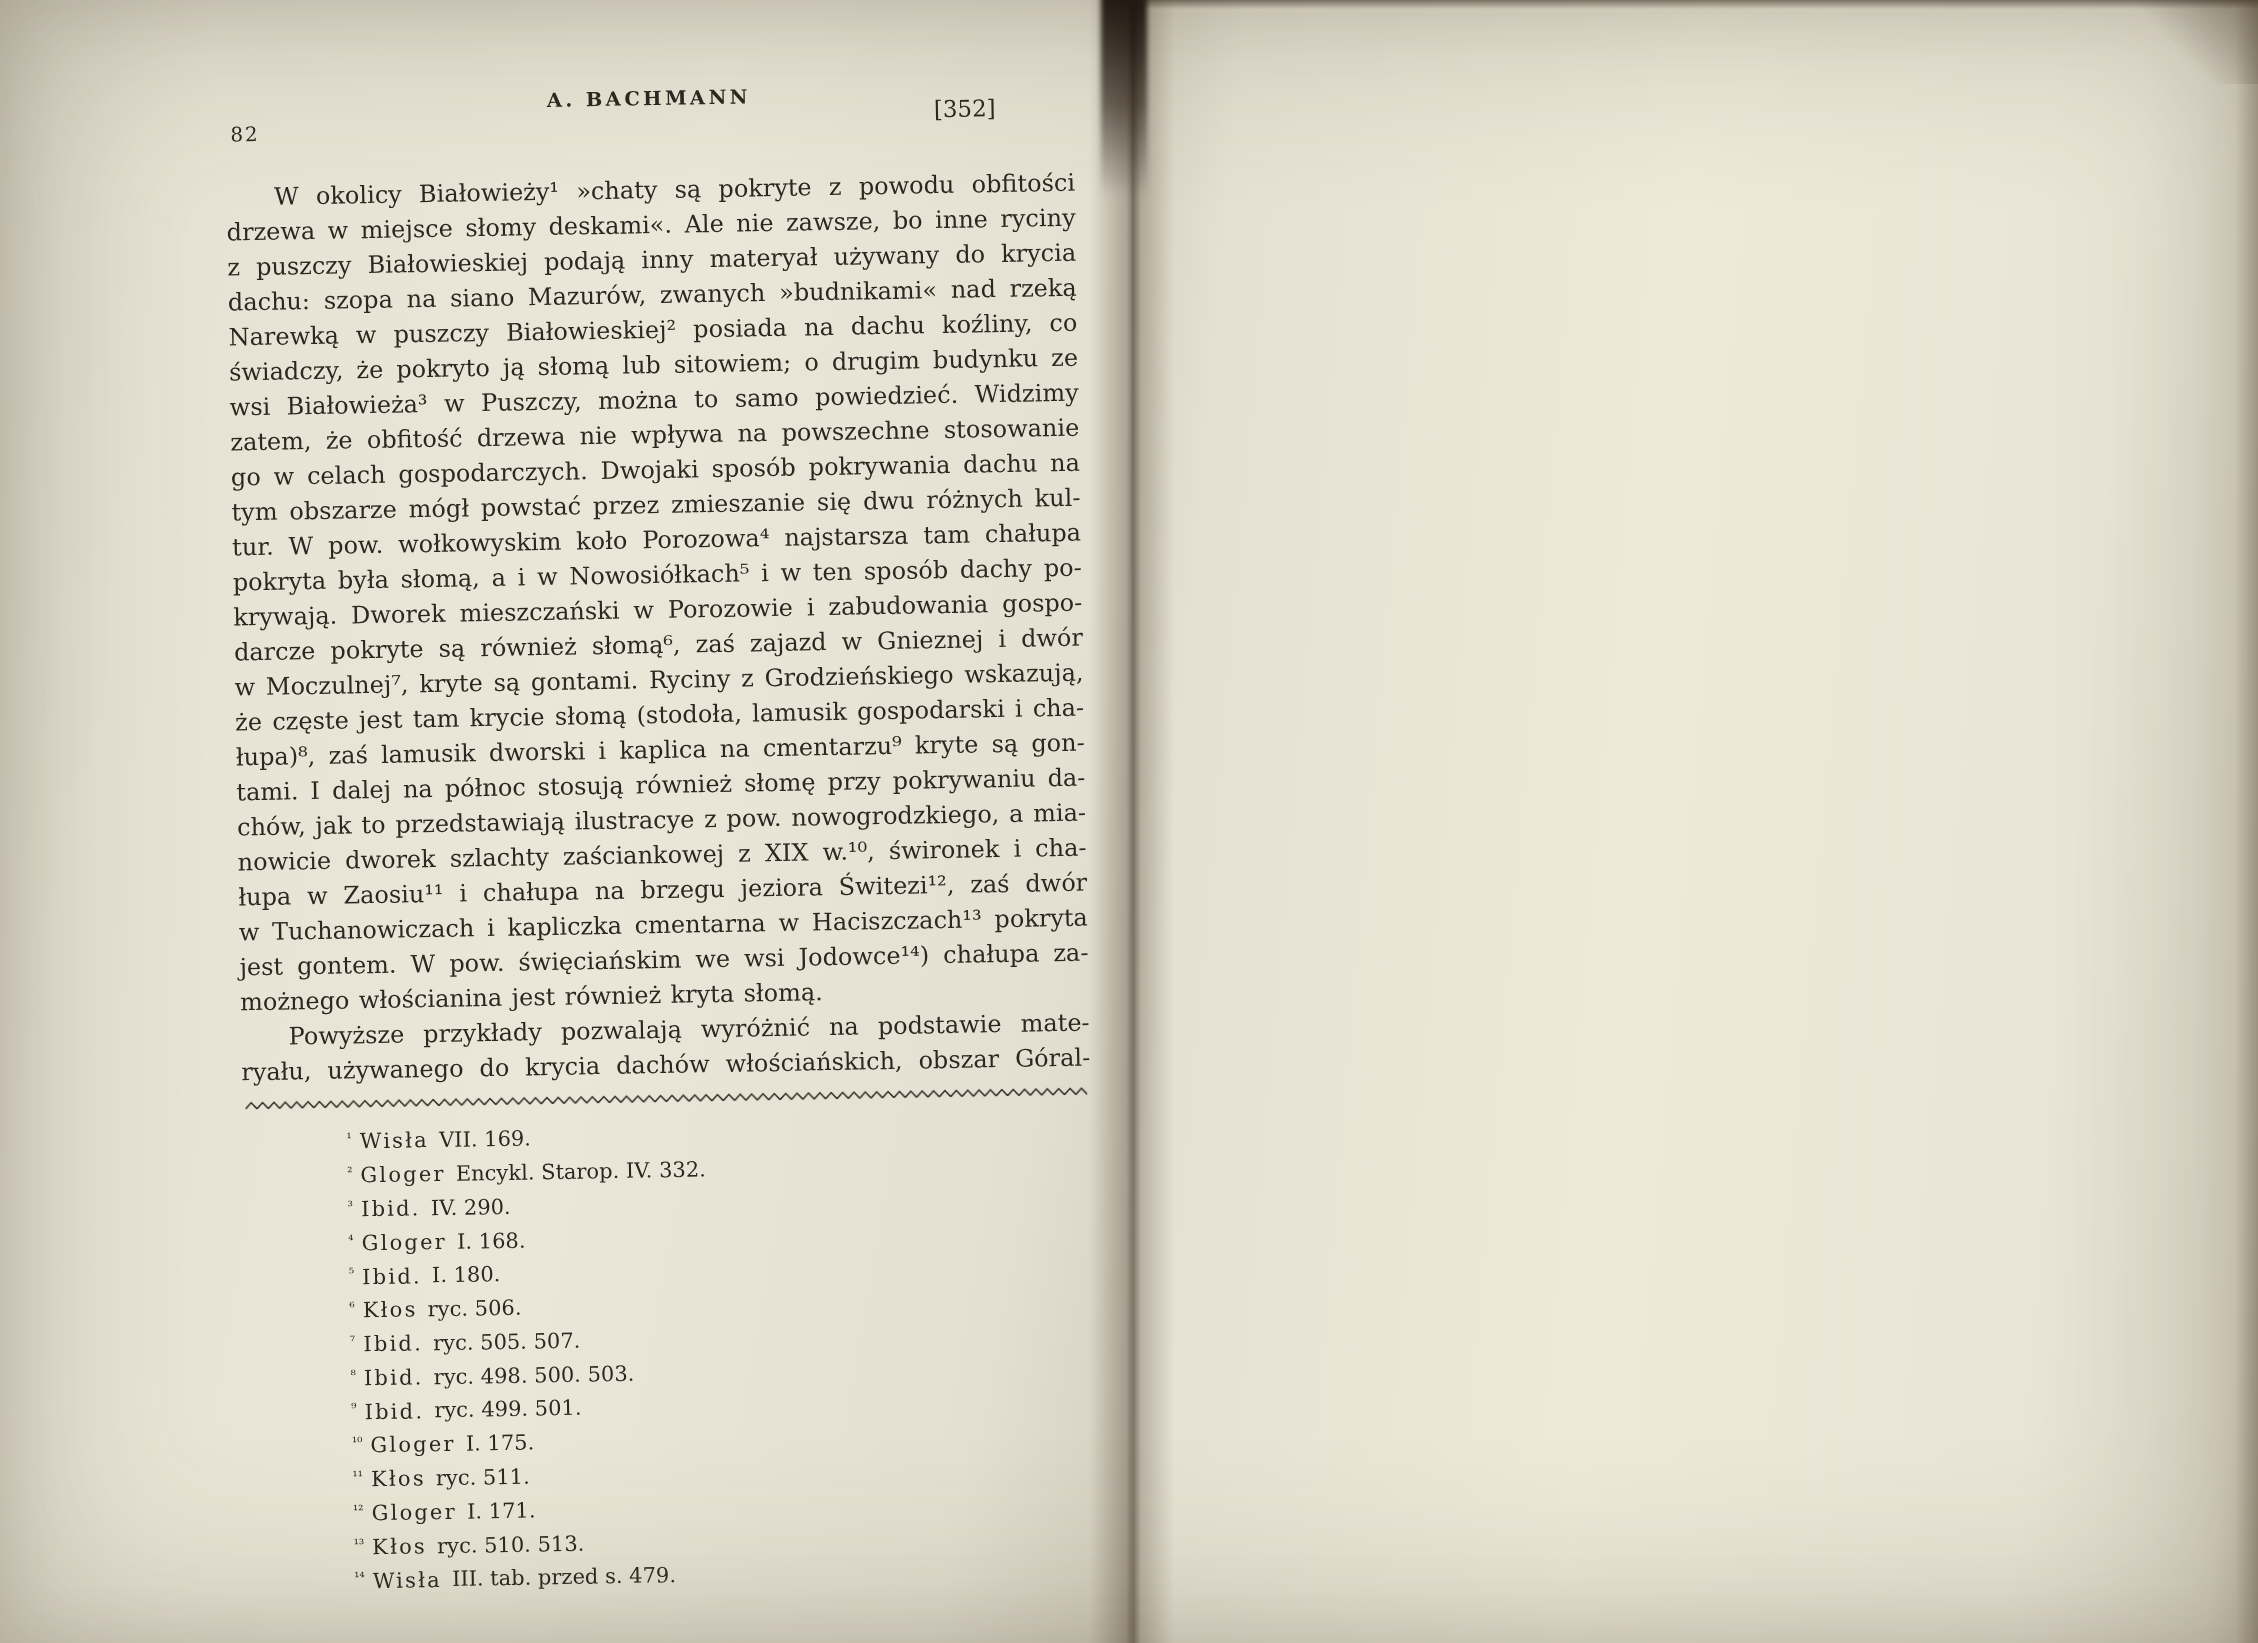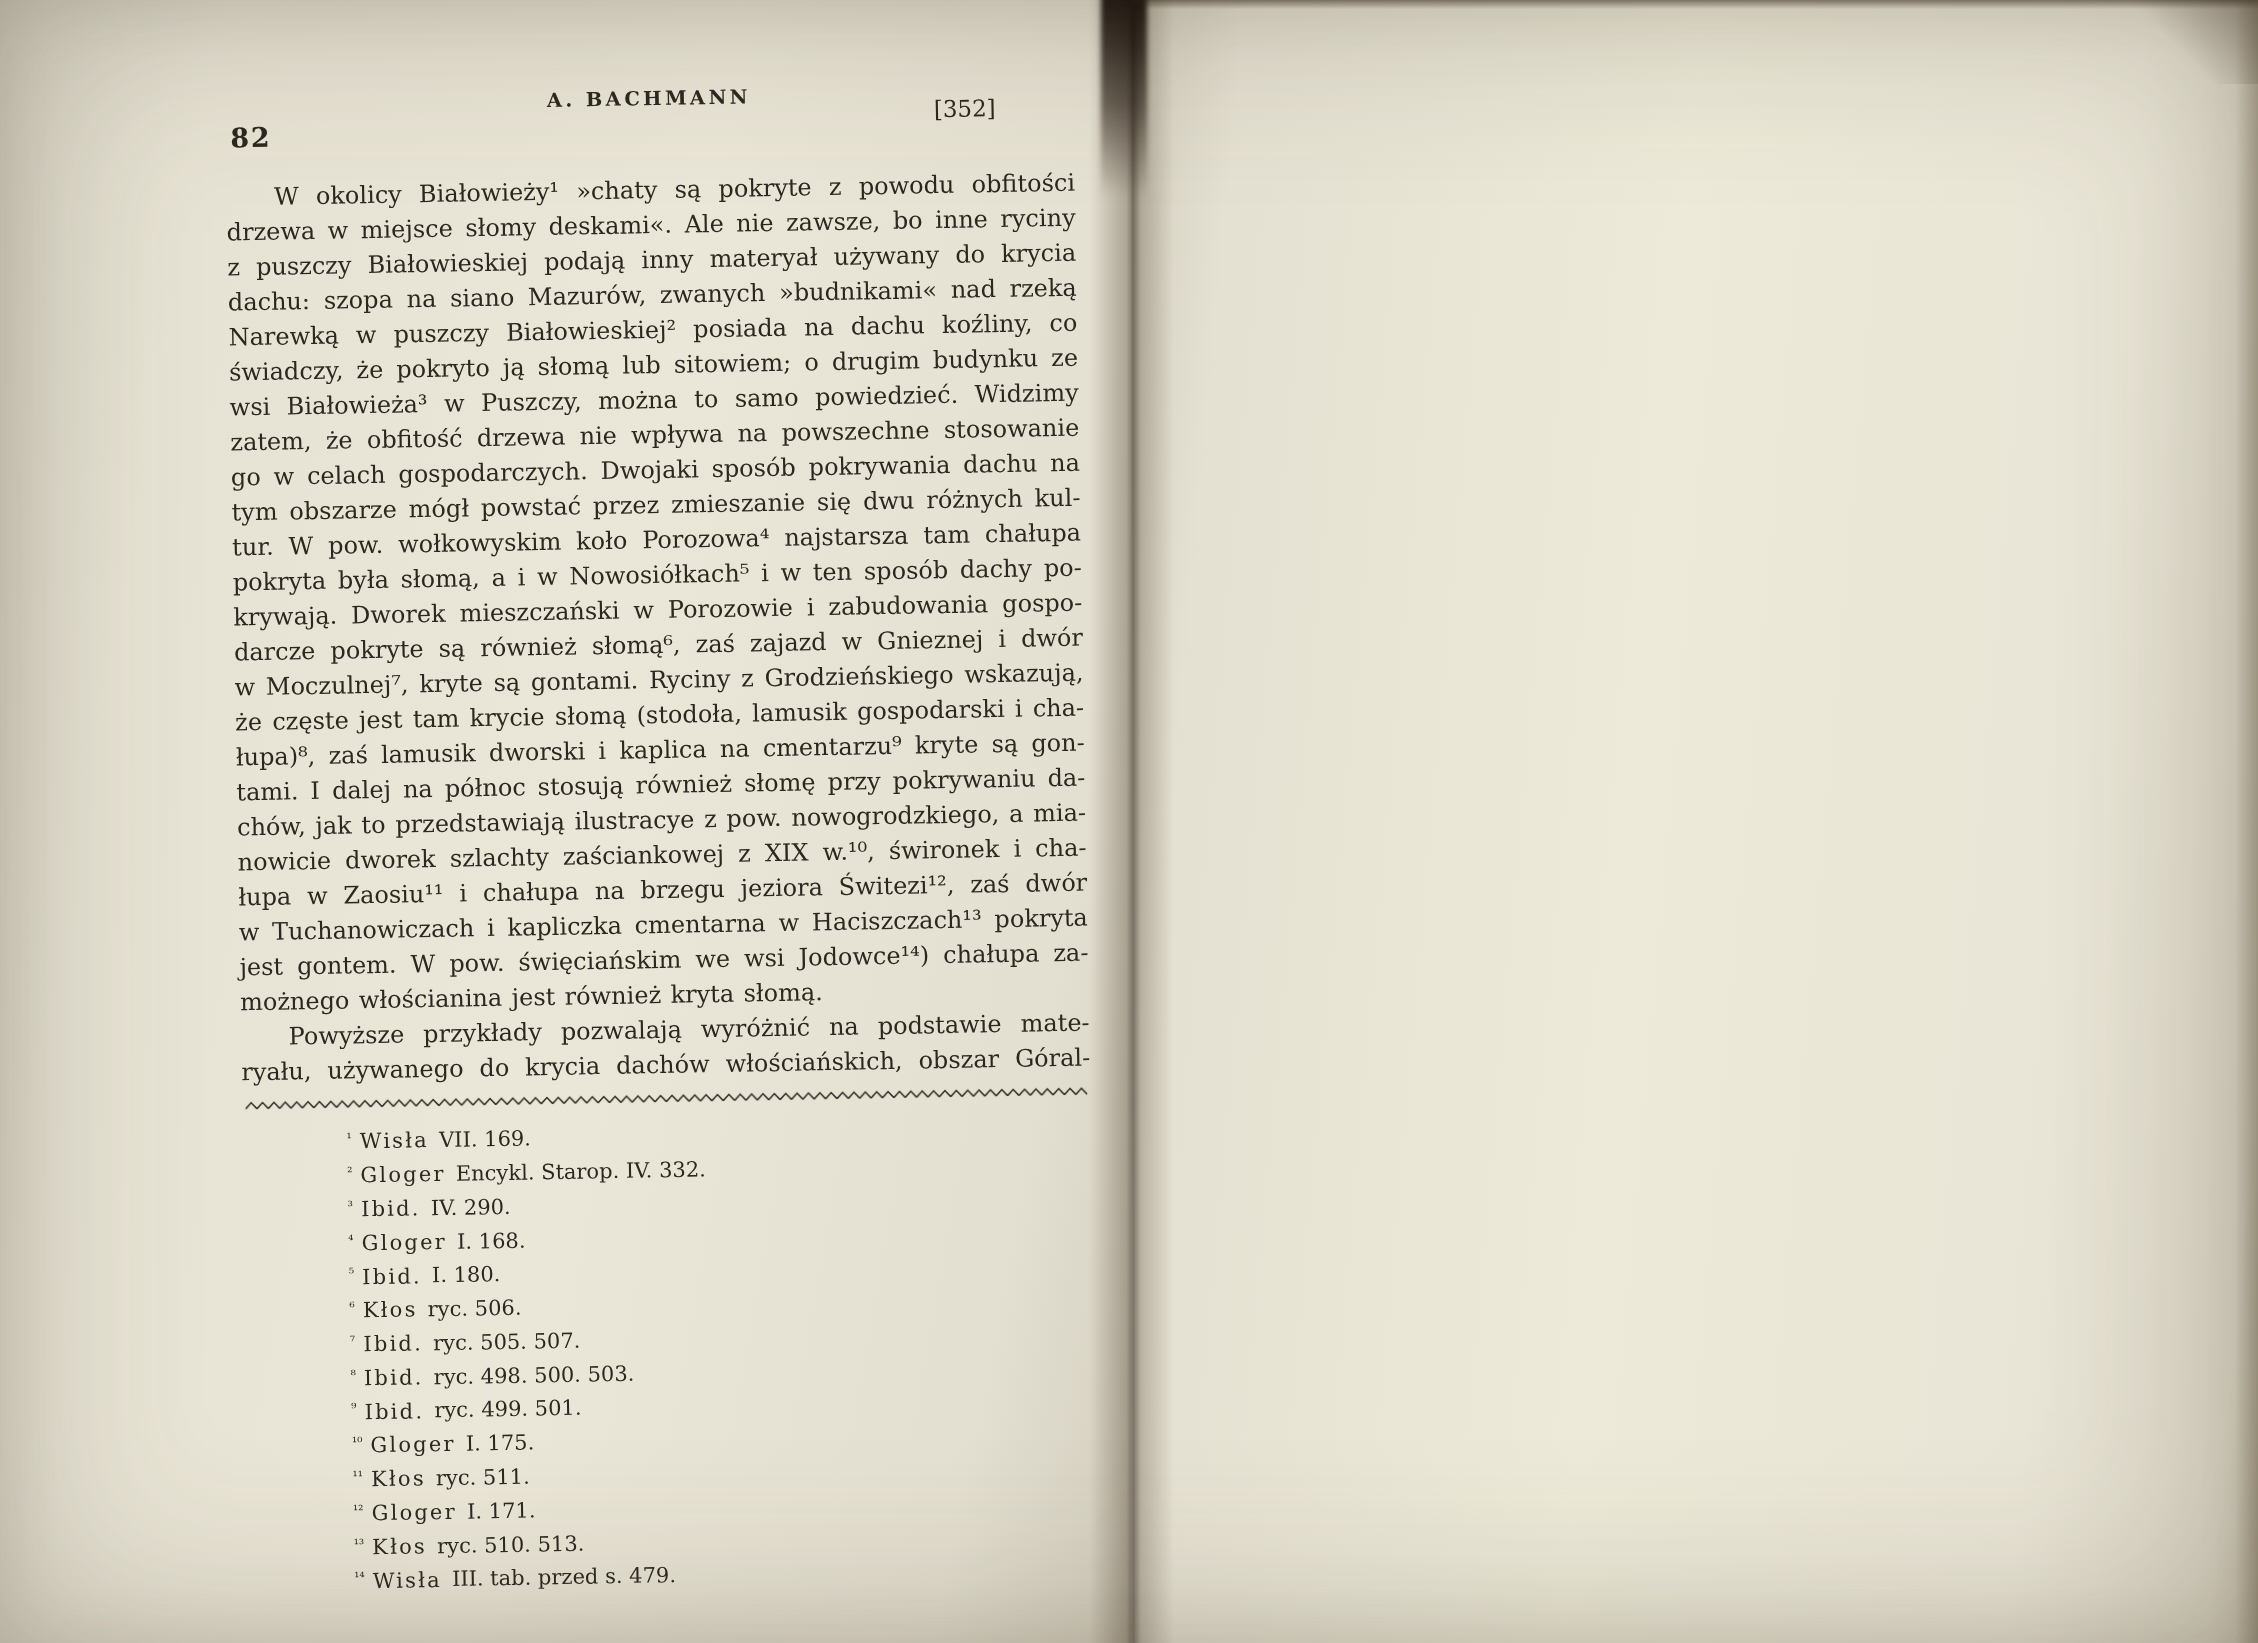--- a/index.html
+++ b/index.html
@@ -19,21 +19,21 @@
   .corner-tr{position:absolute;right:0;top:0;width:132px;height:84px;pointer-events:none;
     background:linear-gradient(225deg,rgba(40,28,16,.4),rgba(40,28,16,0) 60%);}
   .edge-right{position:absolute;right:0;top:0;width:23px;height:100%;pointer-events:none;
     background:linear-gradient(to right,rgba(90,75,50,0),rgba(90,75,50,.32));}
   .vignette{position:absolute;inset:0;pointer-events:none;
     box-shadow:inset 0 0 194px rgba(70,58,40,.30), inset 0 0 62px rgba(70,58,40,.12);}
 
   
   .lp{position:absolute;left:236px;top:85px;width:849px;transform:rotate(-1deg);transform-origin:50% 45%;}
   .lp-head{position:relative;height:88px;}
-  .lp-num{position:absolute;left:5.3px;top:30px;font-size:27px;font-weight:bold;letter-spacing:1.8px;}
+  .lp-num{position:absolute;left:5.3px;top:30px;font-size:20px;font-weight:normal;letter-spacing:1.8px;}
   .lp-author{position:absolute;left:0;right:0;top:1.8px;text-align:center;font-size:19.4px;font-weight:bold;letter-spacing:3.5px;}
   .lp-ref{position:absolute;right:78px;top:16px;font-size:23px;}
   .bl{text-align:justify;text-align-last:justify;word-spacing:1.8px;white-space:nowrap;}
   .lp .bl{font-size:24px;line-height:35px;height:35px;}
   .bl.ind{text-indent:48px;}
   .bl.last{text-align-last:left;}
   .divider{margin:8.8px 0 12.4px;height:14px;}
   .fns{padding-left:104px;}
   .fn{font-size:21px;line-height:29.6px;white-space:nowrap;}
   .fnn{font-size:13.2px;vertical-align:6.2px;margin-right:8px;}

